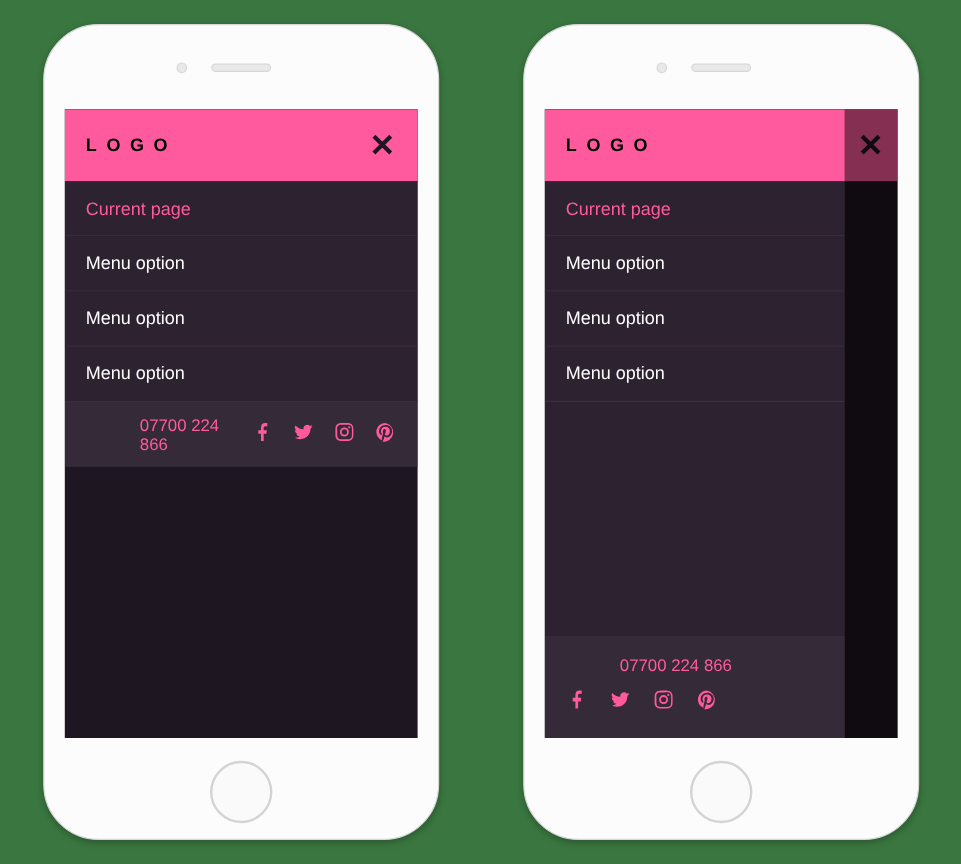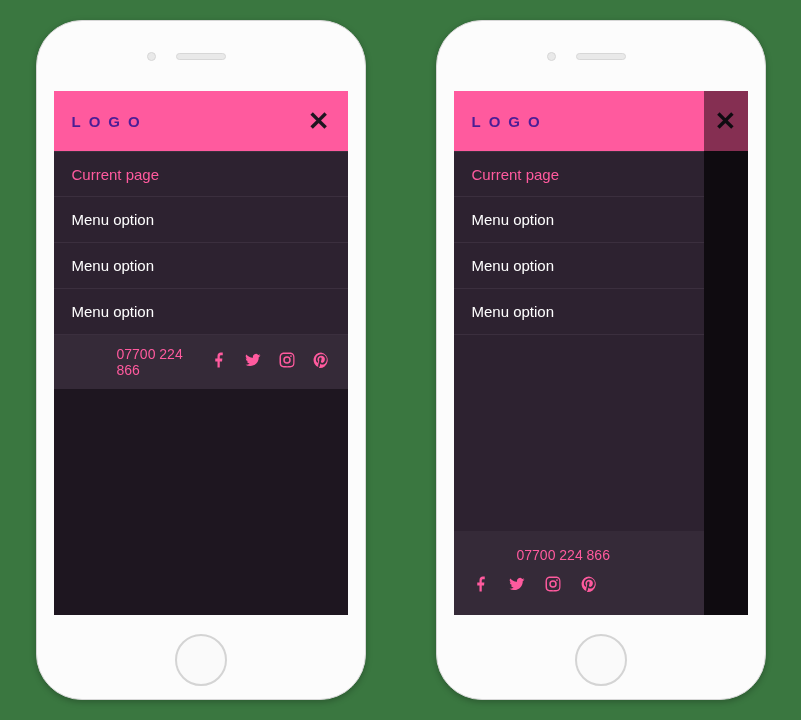--- a/index.html
+++ b/index.html
@@ -66,21 +66,21 @@
   
   .headerA {
     height: 60px;
     background: #ff5a9e;
     display: flex;
     align-items: center;
     justify-content: space-between;
     padding: 0 18px;
   }
   .logo {
-    color: #4c1d95;
+    color: #000000;
     font-weight: 700;
     font-size: 15px;
     letter-spacing: 8px;
   }
   .close-x {
     font-size: 26px;
     font-weight: 900;
     color: #1e1620;
     line-height: 1;
     cursor: pointer;

